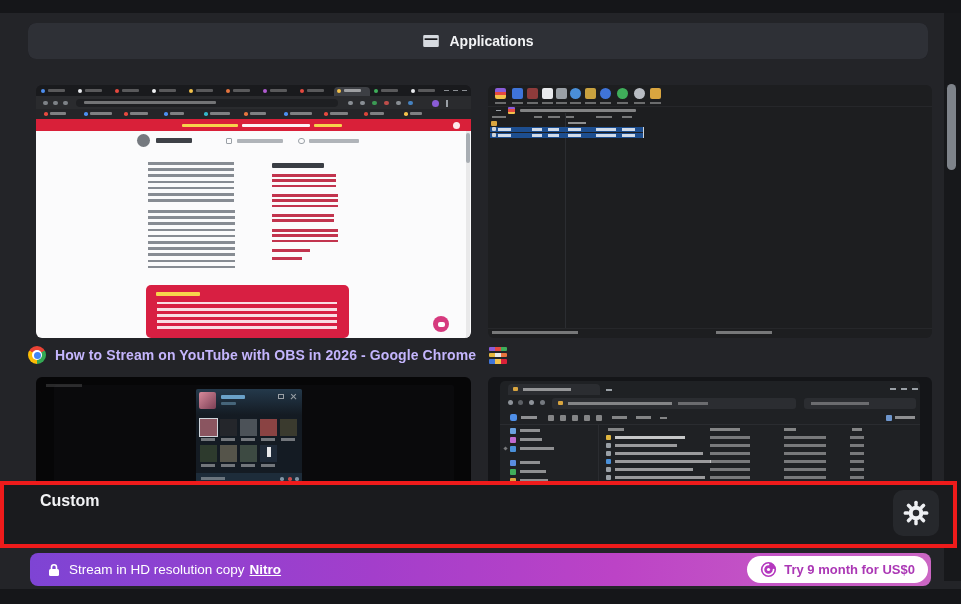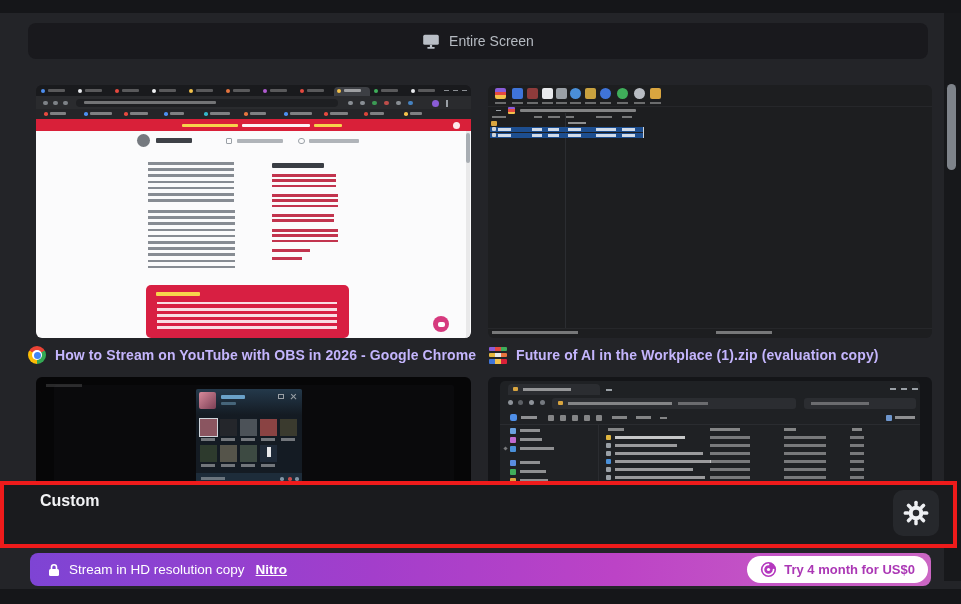--- a/index.html
+++ b/index.html
@@ -51,42 +51,41 @@
   .seg{height:28px;display:flex;align-items:center;justify-content:center;font-size:13px;font-weight:700;border-radius:14px;cursor:pointer}
   .seg.sd{width:62px;background:#2b2d32;border:1px solid #9ca0a7;color:#fff}
   .seg.hd{flex:1}
   .hdtext{background:linear-gradient(90deg,#8d7ae8,#e056c4);-webkit-background-clip:text;background-clip:text;color:transparent;font-weight:700}
   .gear-btn{position:absolute;left:889px;top:5px;width:46px;height:46px;background:#26282c;border-radius:10px;display:flex;align-items:center;justify-content:center;cursor:pointer}
 
   .nitro-banner{position:absolute;left:30px;top:553px;width:901px;height:33px;border-radius:8px;z-index:4;
     background:linear-gradient(90deg,#7e44d4 0%,#a33ecb 38%,#bc43c6 65%,#cb66c4 100%);
     display:flex;align-items:center;gap:9px;padding:0 3px 0 18px}
   .nb-text{font-size:13.5px;color:#fff;display:flex;align-items:center}
-  .nitro-link{font-weight:700;text-decoration:underline;cursor:pointer;margin-left:11px;color:#fff}
+  .nitro-link{font-weight:700;text-decoration:underline;cursor:pointer;margin-left:5px;color:#fff}
   .nitro-cta{margin-left:auto;height:27px;background:#fff;border-radius:14px;display:flex;align-items:center;gap:7px;padding:0 13px;color:#ab37b5;font-size:13px;font-weight:700;cursor:pointer}
 </style>
 </head>
 <body>
 
 <div class="stage">
   <div class="strip top"></div>
   <div class="strip bottom"></div>
   <div class="rightcol"></div>
   <div class="scroll-thumb"></div>
 
   <div class="tabbar">
-    <div class="tab">
+    <div class="tab selected">
       <span class="ticon">
-        <svg width="18" height="18" viewBox="0 0 18 18" fill="currentColor">
-            <rect x="1.2" y="2.8" width="15.6" height="10" rx="1.6"></rect>
-            <rect x="7.9" y="12.8" width="2.2" height="2.4"></rect>
-            <rect x="5.2" y="15" width="7.6" height="1.7" rx="0.85"></rect>
+        <svg width="18" height="18" viewBox="0 0 18 18">
+            <path fill="currentColor" d="M2.5 3h13a1.3 1.3 0 0 1 1.3 1.3v9.4a1.3 1.3 0 0 1-1.3 1.3h-13a1.3 1.3 0 0 1-1.3-1.3V4.3A1.3 1.3 0 0 1 2.5 3z"></path>
+            <rect x="2.6" y="6.3" width="12.8" height="1.7" fill="#19191d"></rect>
           </svg>
       </span>
-      <span class="tlabel">Entire Screen</span>
+      <span class="tlabel">Applications</span>
     </div>
   </div>
 
   <div class="thumb chrome">
       <div style="position: absolute; left: 0px; top: 0px; width: 435px; height: 11px; background: rgb(25, 26, 29);"></div>
       <div style="position: absolute; left: 5px; top: 3.5px; width: 4px; height: 4px; border-radius: 50%; background: rgb(77, 142, 240);"></div>
       <div style="position: absolute; left: 12px; top: 4.4px; width: 17px; height: 2.6px; border-radius: 1px; background: rgba(255, 255, 255, 0.28);"></div>
       <div style="position: absolute; left: 42px; top: 3.5px; width: 4px; height: 4px; border-radius: 50%; background: rgb(233, 234, 238);"></div>
       <div style="position: absolute; left: 49px; top: 4.4px; width: 17px; height: 2.6px; border-radius: 1px; background: rgba(255, 255, 255, 0.28);"></div>
       <div style="position: absolute; left: 79px; top: 3.5px; width: 4px; height: 4px; border-radius: 50%; background: rgb(229, 73, 63);"></div>
@@ -365,21 +364,20 @@
   <div class="source-label c1">
     <span class="chrome-ic"></span>
     <span class="sltext">How to Stream on YouTube with OBS in 2026 - Google Chrome</span>
   </div>
   <div class="source-label c2">
     <span class="winrar-ic">
         <i></i>
         <i></i>
         <i></i>
       </span>
-    <span class="sltext">Future of AI in the Workplace (1).zip (evaluation copy)</span>
   </div>
 
   <div class="settings-bar">
     <div class="sb-title">Custom</div>
     <div class="gear-btn">
       <span style="display:flex">
         <svg width="26" height="26" viewBox="0 0 24 24">
           <g fill="#eef0f3">
             <circle cx="12" cy="12" r="6.8"></circle>
             <rect x="10.4" y="0.6" width="3.2" height="5.4" rx="1.4"></rect>
@@ -409,16 +407,16 @@
       <b class="nitro-link">Nitro</b>
     </span>
     <div class="nitro-cta">
       <span class="nitro-ic" style="display:flex">
         <svg width="17" height="17" viewBox="0 0 17 17">
             <circle cx="8.5" cy="8.5" r="7.6" fill="#b437be"></circle>
             <path d="M8.5 3.4a5.1 5.1 0 1 0 5.1 5.1" fill="none" stroke="#fff" stroke-width="1.7" stroke-linecap="round"></path>
             <circle cx="8.5" cy="8.5" r="1.6" fill="#fff"></circle>
           </svg>
       </span>
-      <span>Try 4 month for US$0</span>
+      <span>Try 9 month for US$0</span>
     </div>
   </div>
 </div>
 
 </body></html>

